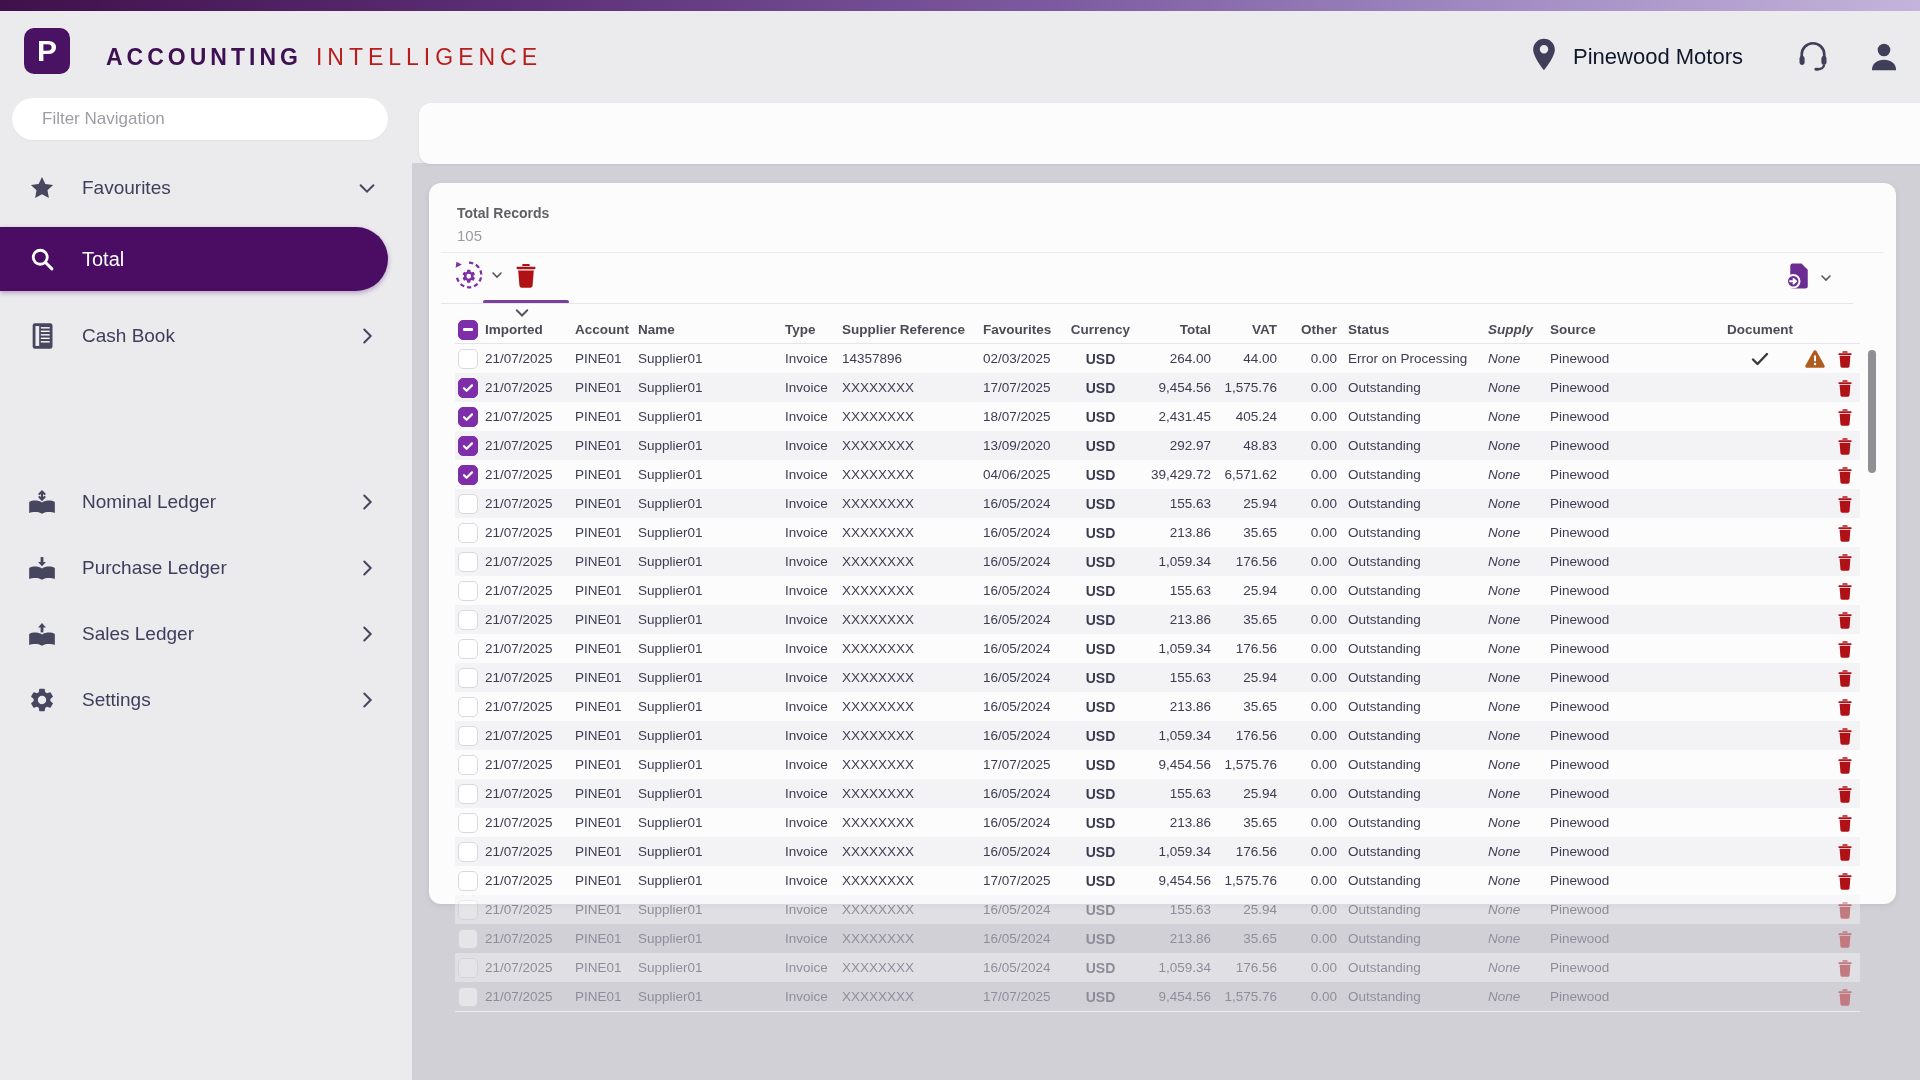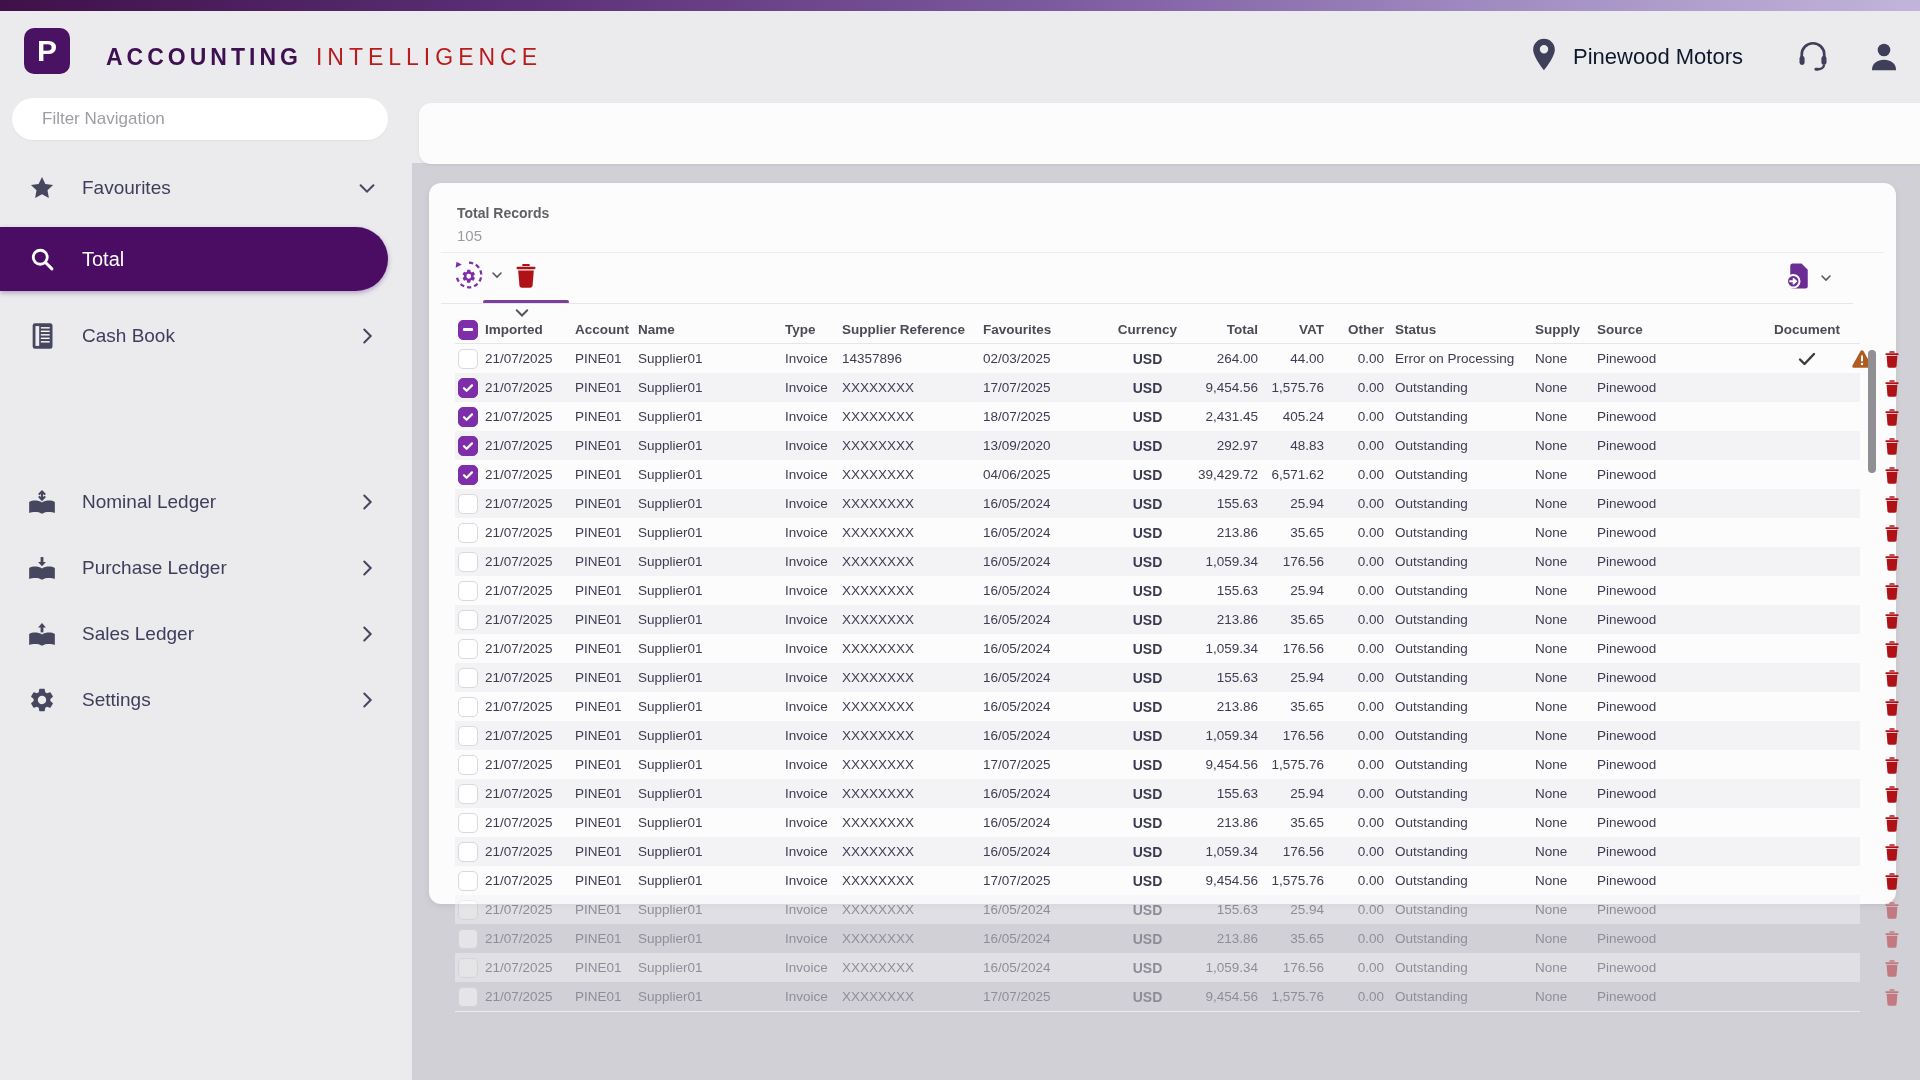--- a/index.html
+++ b/index.html
@@ -63,22 +63,22 @@
   .tbl { position:absolute; left:26px; top:133px; width:1405px; }
   .thead { display:flex; height:28px; align-items:center; border-bottom:1px solid #e6e6ea;
     font-size:13.5px; font-weight:bold; color:#4b4b55; }
   .rows { border-bottom:1px solid #ececef; }
   .trow { display:flex; height:29px; align-items:center; font-size:13.5px; color:#3c3c52; }
   .trow.alt { background:#f3f3f6; }
   .trow.faded { opacity:.45; }
   .cell { flex:0 0 auto; overflow:hidden; white-space:nowrap; }
   .c-cb{width:30px;display:flex;align-items:center;} .c-imported{width:90px;} .c-account{width:63px;}
   .c-name{width:147px;} .c-type{width:57px;} .c-ref{width:141px;} .c-trans{width:85px;}
-  .c-curr{width:65px;margin-left:47px;} .c-total{width:85px;} .c-vat{width:66px;} .c-other{width:60px;}
-  .c-status{width:144px;padding-left:4px;} .c-supply{width:62px;} .c-source{width:170px;}
+  .c-curr{width:65px;} .c-total{width:85px;} .c-vat{width:66px;} .c-other{width:60px;}
+  .c-status{width:144px;padding-left:4px;} .c-supply{width:62px;font-style:italic;} .c-source{width:170px;}
   .c-doc{width:80px;} .c-warn{width:30px;} .c-trash{width:30px;}
   .num { text-align:right; padding-right:7px; }
   .ctr { text-align:center; display:flex; align-items:center; justify-content:center; }
   .c-curr.ctr { font-size:14px; font-weight:600; color:#3a3a50; }
   .thead .c-curr.ctr { font-size:13.5px; font-weight:bold; color:#4b4b55; }
 
   .cb { width:20px; height:20px; border:1.5px solid #d8d8de; border-radius:5px; background:#fff;
     display:flex; align-items:center; justify-content:center; cursor:pointer; margin-left:3px; }
   .cb.checked, .cb.indeterminate { background:#7d2ea8; border-color:#7d2ea8; }
   .cb .tick { display:none; }

